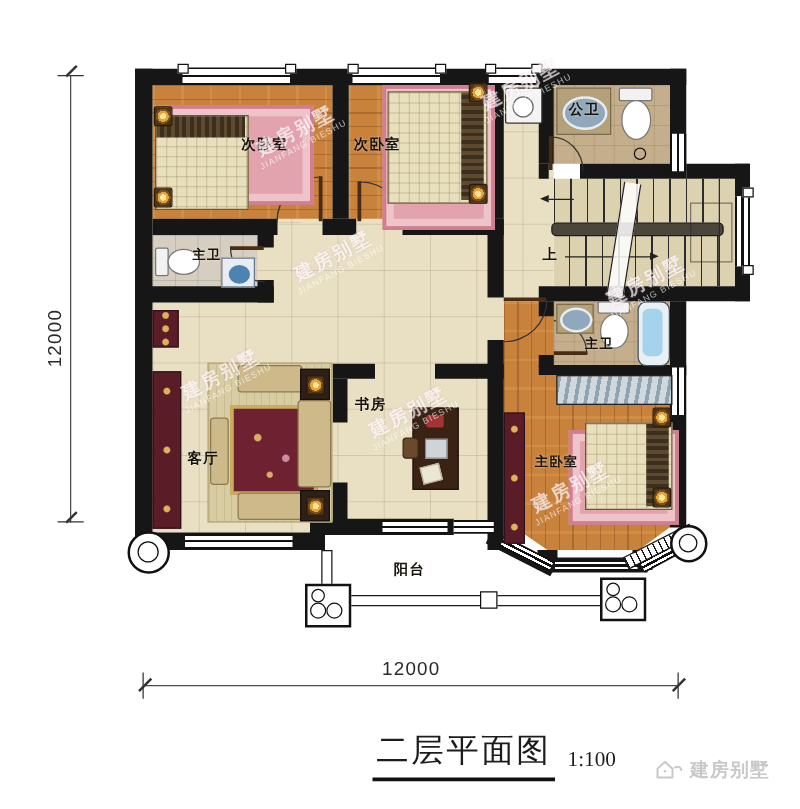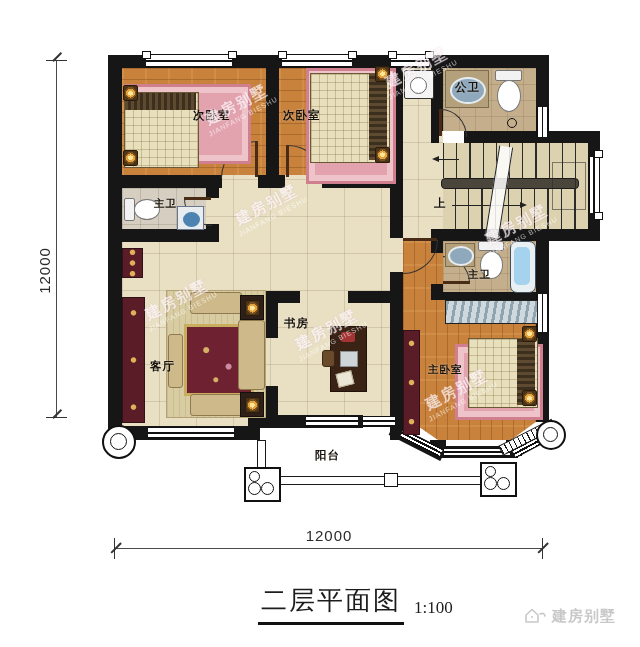--- a/index.html
+++ b/index.html
@@ -78,21 +78,21 @@
   
   .treads{position:absolute;background:repeating-linear-gradient(90deg,#2b2b2b 0 1.3px,transparent 1.3px 13.2px);}
   .railbar{position:absolute;background:#4b463c;border:1px solid #1c1c1c;border-radius:4px;}
   .thinline{position:absolute;background:#2b2b2b;}
   .tri-r{position:absolute;width:0;height:0;border-top:3.5px solid transparent;border-bottom:3.5px solid transparent;border-left:7px solid #222;}
   .tri-l{position:absolute;width:0;height:0;border-top:3.5px solid transparent;border-bottom:3.5px solid transparent;border-right:7px solid #222;}
   .brk{position:absolute;background:rgba(255,255,255,.85);border-left:1.3px solid #222;border-right:1.3px solid #222;}
   
   .title-wrap{position:absolute;left:258px;top:583px;display:flex;align-items:flex-end;gap:10px;
        font-family:"Liberation Serif",serif;color:#1c1c1c;}
-  .title-cn{font-size:26px;letter-spacing:2px;border-bottom:3px solid #111;padding:0 3px 4px 3px;}
+  .title-cn{font-size:26px;letter-spacing:2px;border-bottom:3px solid #111;padding:0 3px 4px 3px;margin-left:40px;}
   .title-scale{font-size:17px;padding-bottom:7px;}
   .logo{position:absolute;left:522px;top:606px;display:flex;align-items:center;gap:4px;color:#c8c8c8;}
   .logo-txt{font-size:15px;font-weight:bold;letter-spacing:1px;}
 </style>
 </head>
 <body>
 
 <div class="canvas">
 
   <div class="tile" style="left:122px;top:68px;width:321px;height:358px;"></div>

